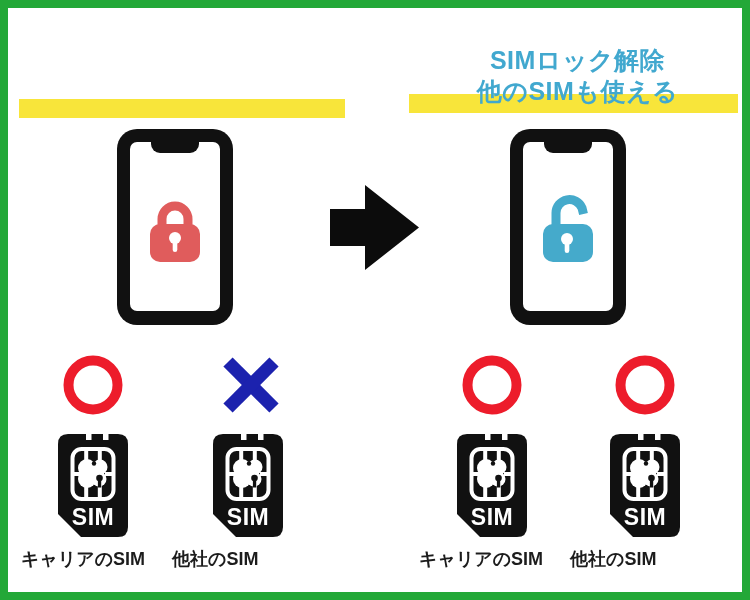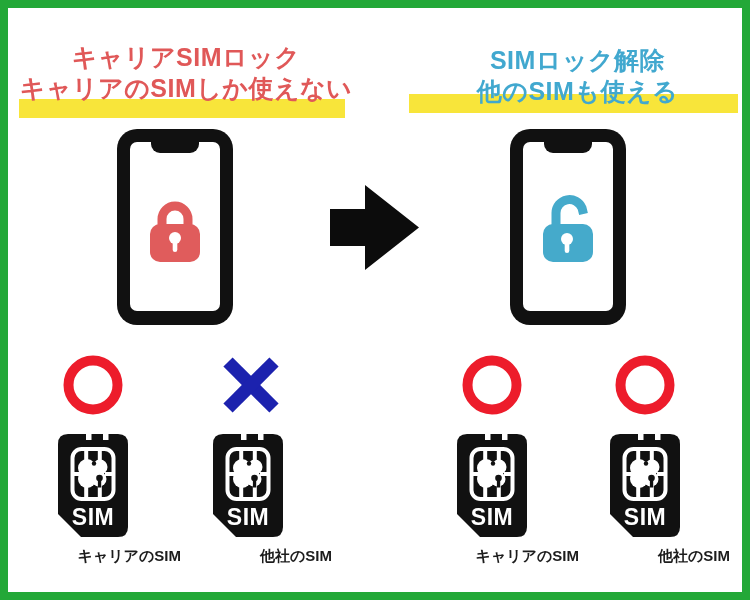--- a/index.html
+++ b/index.html
@@ -14,35 +14,31 @@
     position:absolute;z-index:2;text-align:center;
     font-size:25px;font-weight:700;line-height:31px;letter-spacing:0.5px;
   }
   .title-left{top:42px;left:0;width:372px;color:#e05858;}
   .title-right{top:45px;left:394px;width:367px;color:#41a8cf;}
   .highlight-bar{position:absolute;z-index:1;background:#f8e53a;height:19px;}
   .bar-left{left:19px;top:99px;width:326px;}
   .bar-right{left:409px;top:94px;width:329px;}
   .abs{position:absolute;}
   .sim-label{
-    position:absolute;top:547px;width:160px;text-align:right;
-    font-size:15px;font-weight:700;color:#1c1c1c;z-index:2;
+    position:absolute;top:547px;width:160px;text-align:left;
+    font-size:18px;font-weight:700;color:#1c1c1c;z-index:2;
   }
 </style>
 </head>
 <body>
 
 <div class="canvas">
 
   <div class="border-frame"></div>
 
-  <div class="panel-title title-left">
-    <div>キャリアSIMロック</div>
-    <div>キャリアのSIMしか使えない</div>
-  </div>
   <div class="highlight-bar bar-left"></div>
 
   <div class="panel-title title-right">
     <div>SIMロック解除</div>
     <div>他のSIMも使える</div>
   </div>
   <div class="highlight-bar bar-right"></div>
 
   <svg class="abs" style="left:117px;top:129px;" width="116" height="196" viewBox="0 0 116 196">
     <rect x="0" y="0" width="116" height="196" rx="20" fill="#111"></rect>

